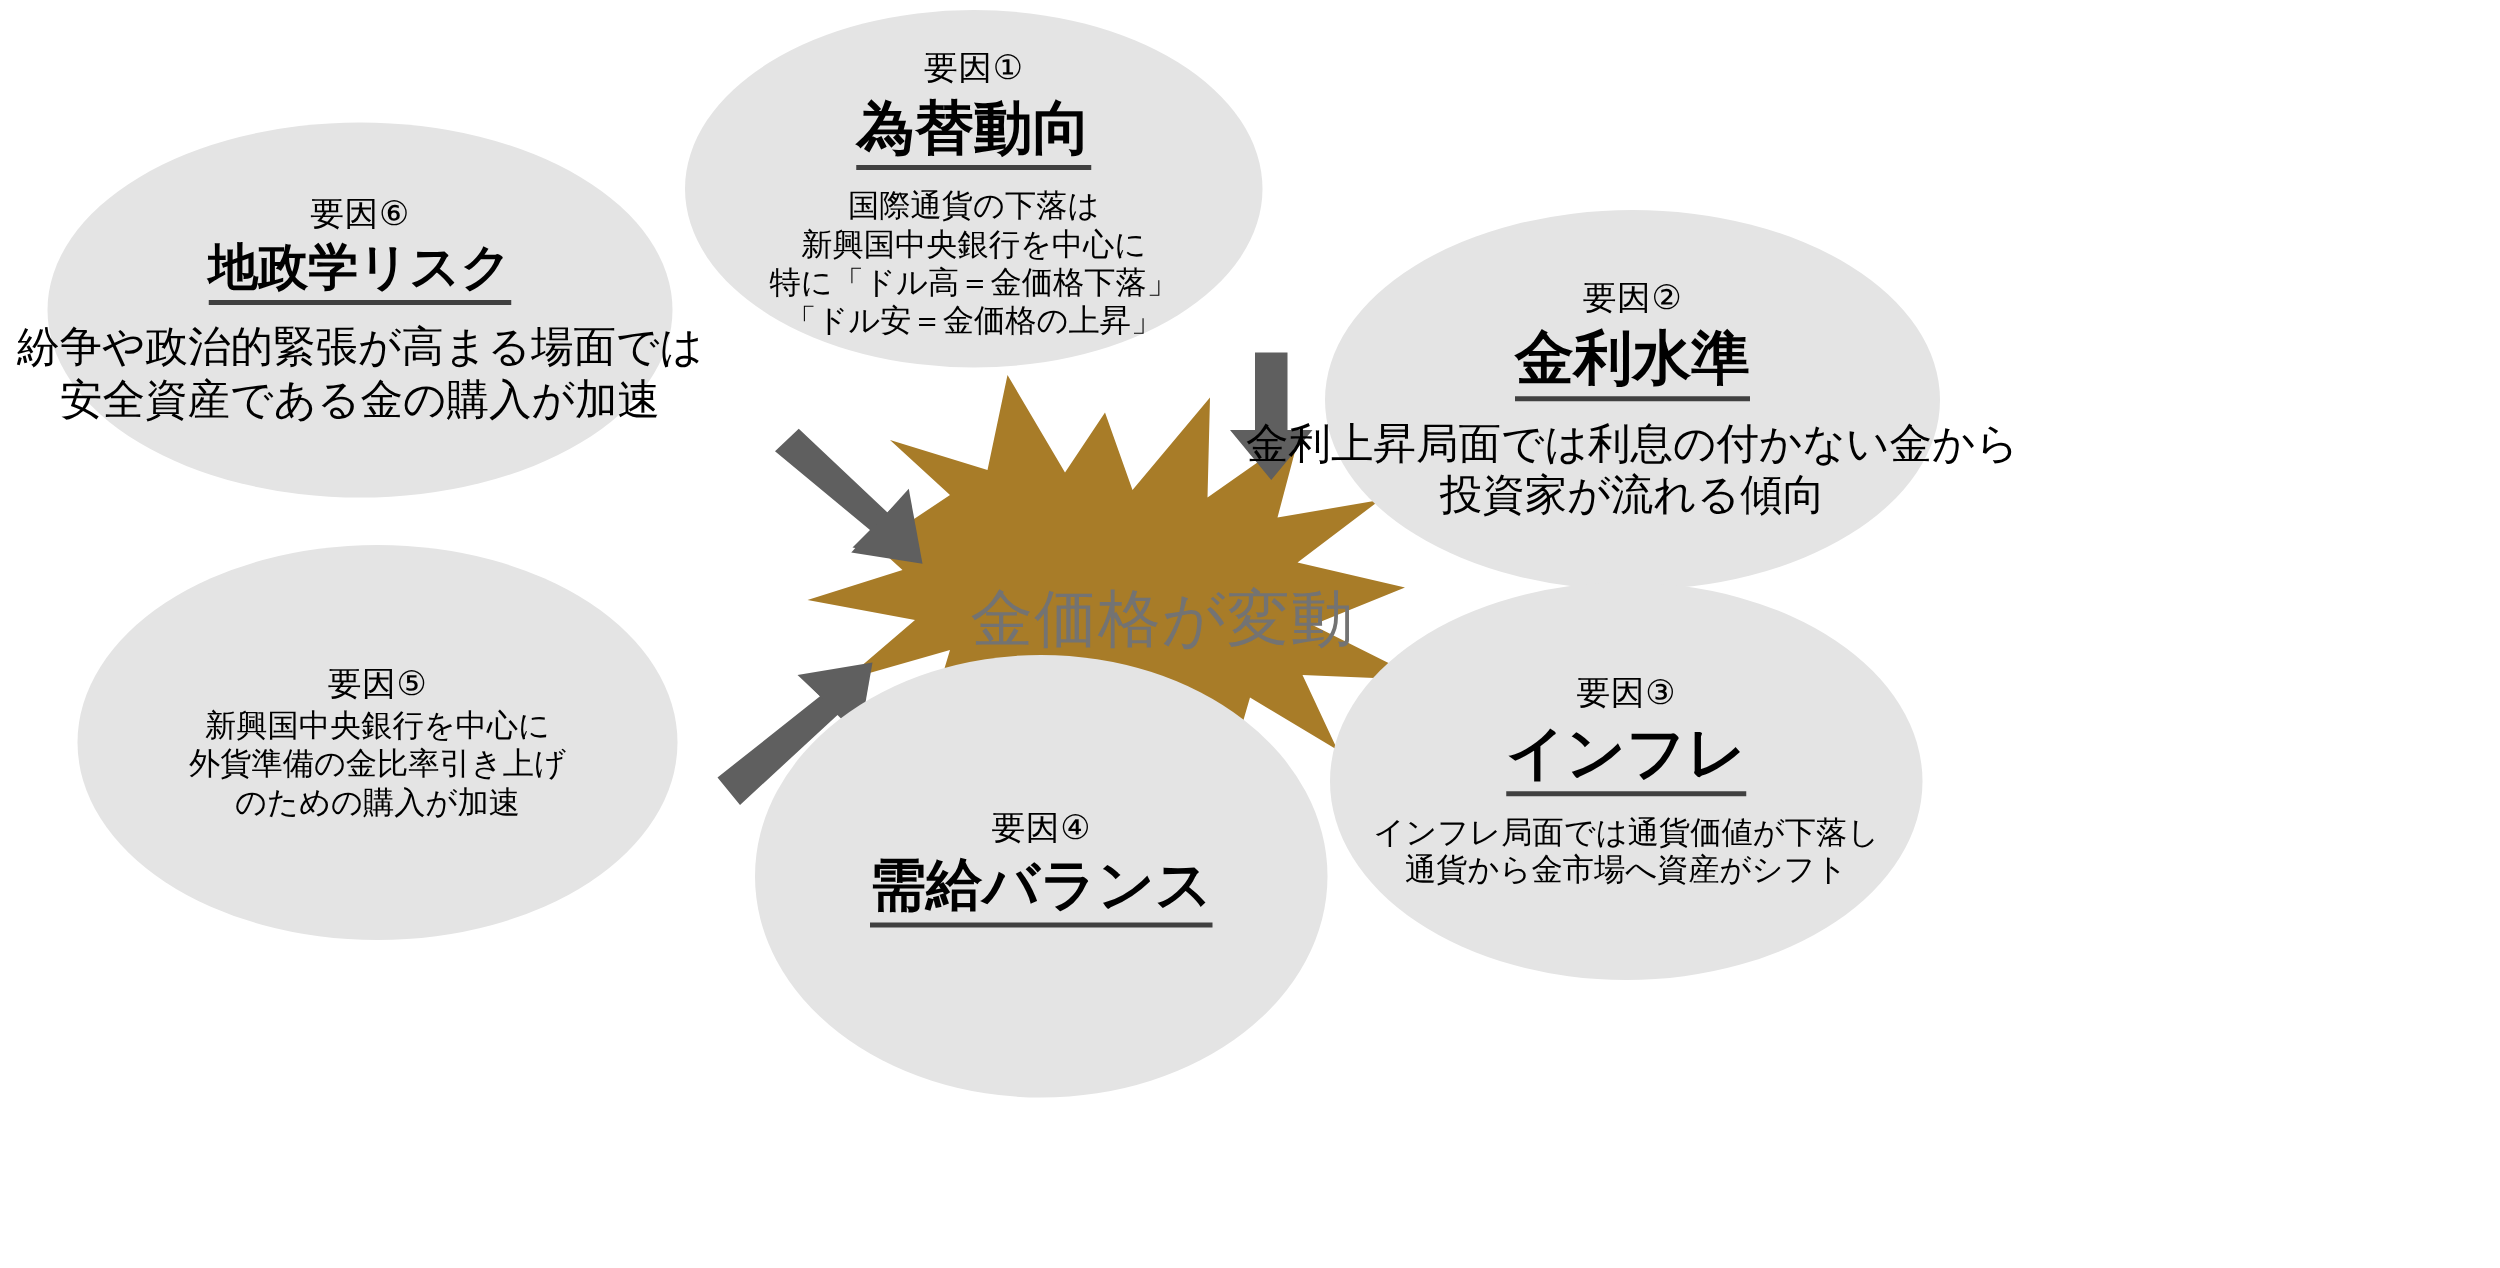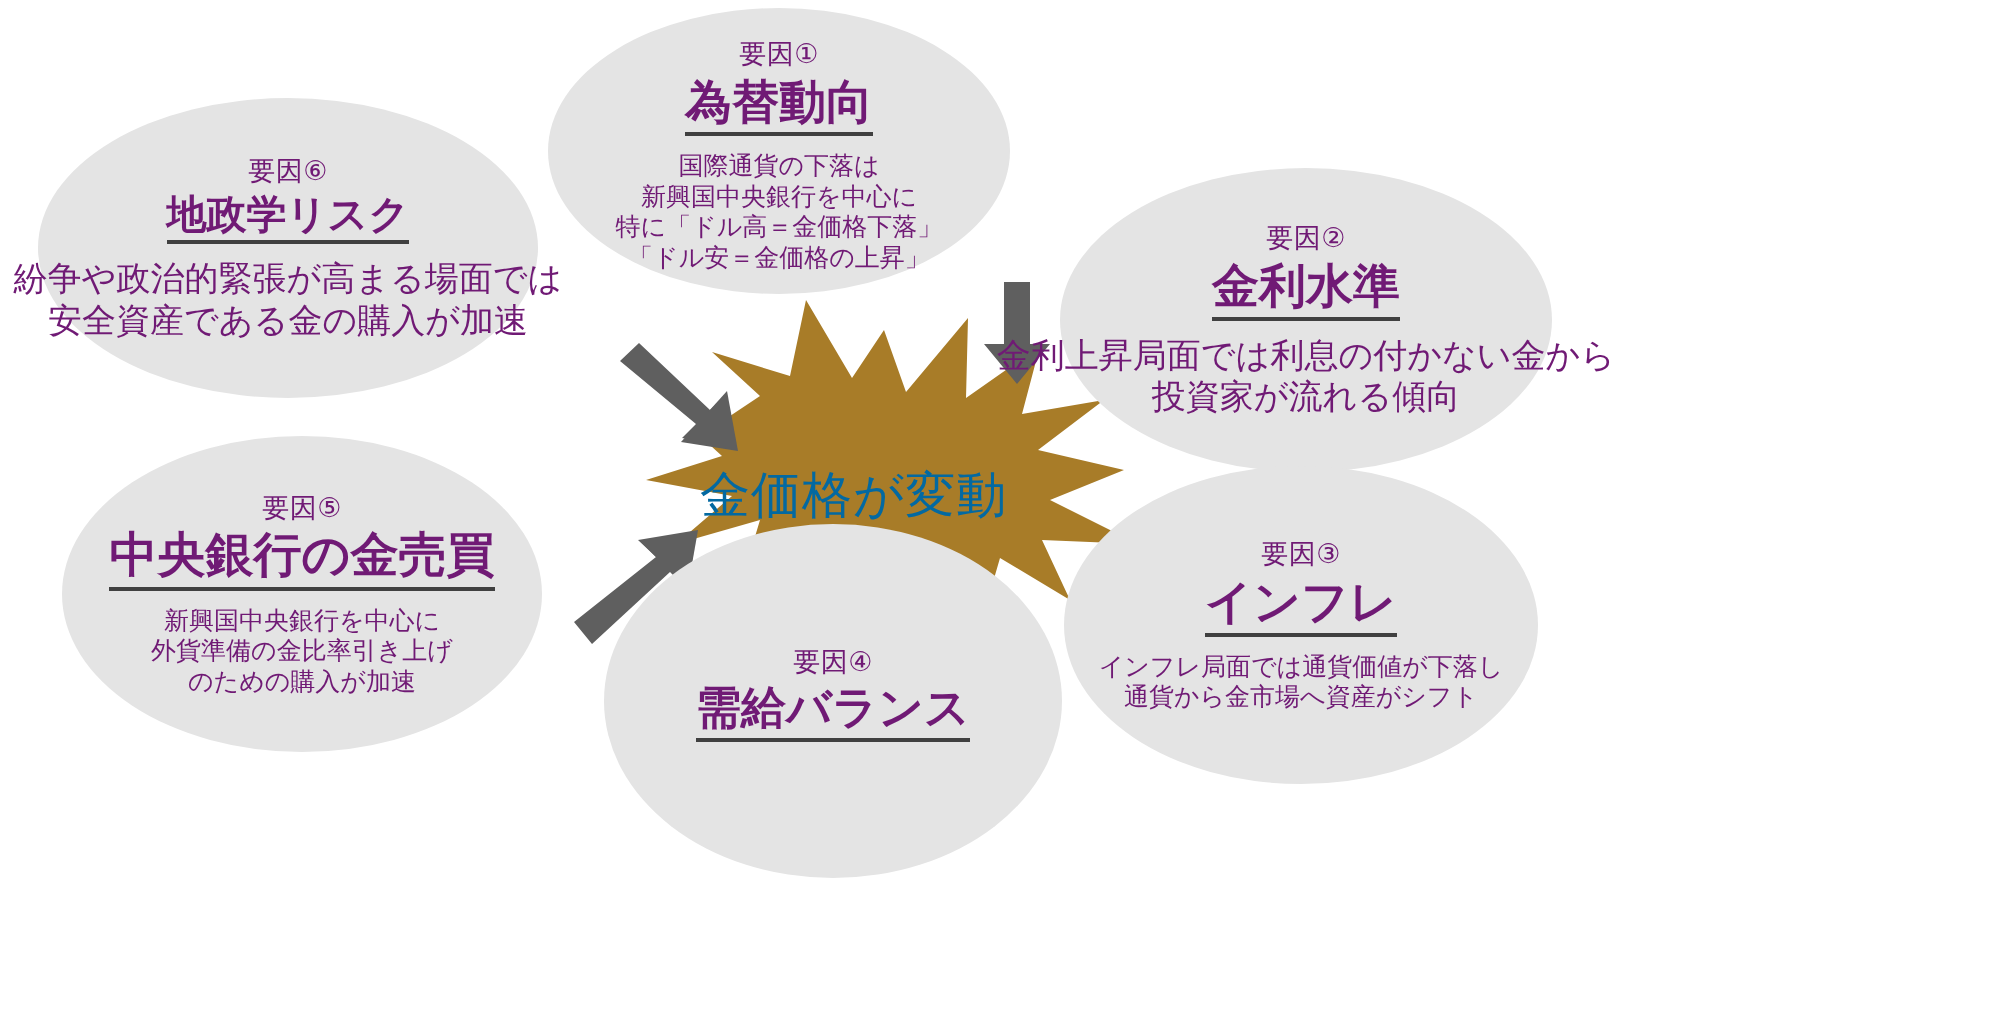--- a/index.html
+++ b/index.html
@@ -23,21 +23,21 @@
   }
 
   
   .node{
     position:absolute;
     display:flex;
     flex-direction:column;
     align-items:center;
     justify-content:center;
     text-align:center;
-    color:#701a75;
+    color:#000000;
     box-sizing:border-box;
     border-radius:50%;
     background:#E4E4E4;
     line-height:1.22;
   }
   .node .kicker{
     font-size:27px;
     font-weight:400;
     letter-spacing:0.5px;
     margin-bottom:2px;
@@ -76,22 +76,22 @@
 
   #node-6 .body,#node-2 .body{font-size:34px;}
   #node-5 .body,#node-4 .body,#node-3 .body{font-size:25px;}
 
   
   #burst-label{
     position:absolute;
     left:700px;
     top:462px;
     width:460px;
-    text-align:left;
-    color:#0369a1;
+    text-align:center;
+    color:#737373;
     font-size:50px;
     font-weight:400;
     letter-spacing:1px;
     pointer-events:none;
     white-space:nowrap;
   }
 </style>
 </head>
 <body>
 
@@ -199,21 +199,20 @@
     <div class="kicker">要因②</div>
     <div class="title">金利水準</div>
     <div class="body">
       <div>金利上昇局面では利息の付かない金から</div>
       <div>投資家が流れる傾向</div>
     </div>
   </div>
 
   <div class="node" id="node-5">
     <div class="kicker">要因⑤</div>
-    <div class="title">中央銀行の金売買</div>
     <div class="body">
       <div>新興国中央銀行を中心に</div>
       <div>外貨準備の金比率引き上げ</div>
       <div>のための購入が加速</div>
     </div>
   </div>
 
   <div class="node" id="node-4">
     <div class="kicker">要因④</div>
     <div class="title">需給バランス</div>

